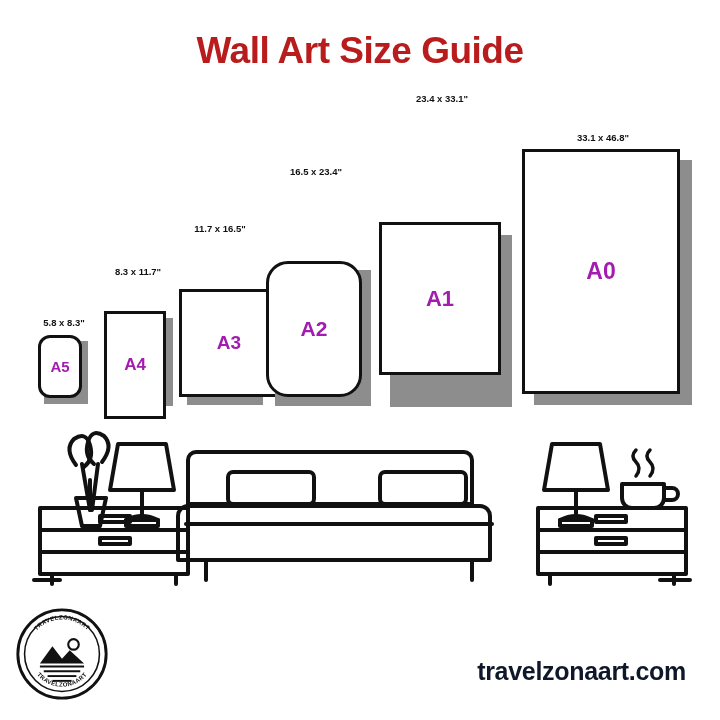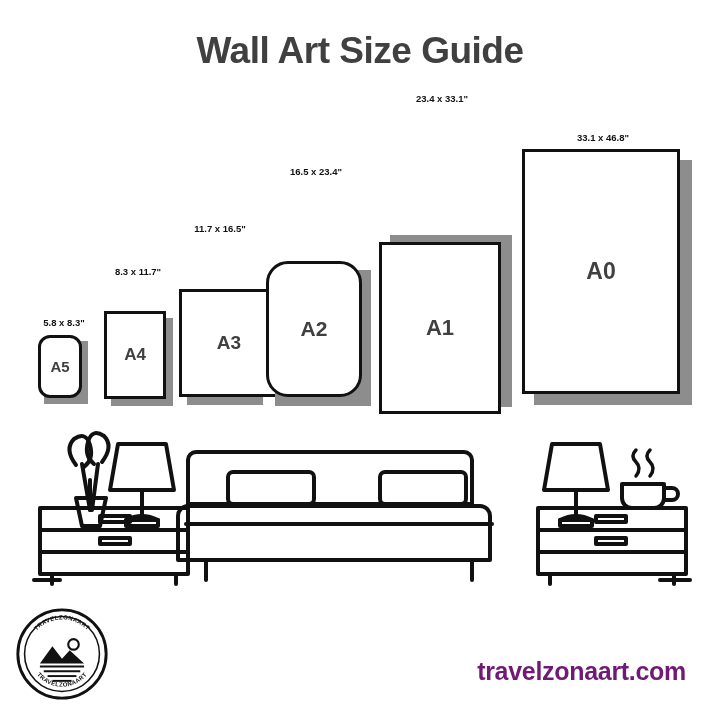--- a/index.html
+++ b/index.html
@@ -24,21 +24,21 @@
   
   #title {
     position: absolute;
     top: 30px;
     left: 0;
     width: 720px;
     text-align: center;
     font-size: 37px;
     font-weight: bold;
     letter-spacing: -0.5px;
-    color: #404040;
+    color: #b91c1c;
   }
 
   
   #frames {
     position: absolute;
     left: 0;
     top: 108px;
     width: 720px;
     height: 300px;
   }
@@ -63,40 +63,40 @@
     position: absolute;
     background: #ffffff;
     border: 3px solid #111111;
     box-sizing: border-box;
     display: flex;
     align-items: center;
     justify-content: center;
   }
   .frame-name {
     font-weight: bold;
-    color: #404040;
+    color: #a21caf;
   }
 
   
   #scene {
     position: absolute;
     left: 0;
     top: 380px;
     width: 720px;
     height: 225px;
   }
 
   
   #footer-url {
     position: absolute;
     right: 34px;
     bottom: 34px;
     font-size: 25px;
     font-weight: bold;
-    color: #701a75;
+    color: #0f172a;
     letter-spacing: -0.3px;
   }
   #logo {
     position: absolute;
     left: 14px;
     bottom: 18px;
     width: 96px;
     height: 96px;
   }
   .logo-text {
@@ -119,21 +119,21 @@
       <div class="dim-label" style="top:-16px;">5.8 x 8.3"</div>
       <div class="frame-shadow" style="left:10px; top:8px; width:44px; height:63px;"></div>
       <div class="frame-box" style="left:4px; top:2px; width:44px; height:63px;border-radius:12px;">
         <span class="frame-name" style="font-size:15px;">A5</span>
       </div>
     </div>
 
     <div class="frame-group" style="left:98px; width:80px; height:100px;">
       <div class="dim-label" style="top:-42px;">8.3 x 11.7"</div>
       <div class="frame-shadow" style="left:13px; top:10px; width:62px; height:88px;"></div>
-      <div class="frame-box" style="left:6px; top:3px; width:62px; height:88px;">
+      <div class="frame-box" style="left:6px; top:3px; width:62px; height:108px;">
         <span class="frame-name" style="font-size:17px;">A4</span>
       </div>
     </div>
 
     <div class="frame-group" style="left:172px; width:96px; height:122px;">
       <div class="dim-label" style="top:-63px;">11.7 x 16.5"</div>
       <div class="frame-shadow" style="left:15px; top:11px; width:76px; height:108px;"></div>
       <div class="frame-box" style="left:7px; top:3px; width:100px; height:108px;">
         <span class="frame-name" style="font-size:19px;">A3</span>
       </div>
@@ -143,21 +143,21 @@
       <div class="dim-label" style="top:-92px;">16.5 x 23.4"</div>
       <div class="frame-shadow" style="left:17px; top:12px; width:96px; height:136px;"></div>
       <div class="frame-box" style="left:8px; top:3px; width:96px; height:136px;border-radius:22px;">
         <span class="frame-name" style="font-size:21px;">A2</span>
       </div>
     </div>
 
     <div class="frame-group" style="left:370px; width:144px; height:186px;">
       <div class="dim-label" style="top:-129px;">23.4 x 33.1"</div>
       <div class="frame-shadow" style="left:20px; top:13px; width:122px; height:172px;"></div>
-      <div class="frame-box" style="left:9px; top:20px; width:122px; height:172px;text-align:right;">
+      <div class="frame-box" style="left:9px; top:0; width:122px; height:153px;text-align:right;">
         <span class="frame-name" style="font-size:22px;">A1</span>
       </div>
     </div>
 
     <div class="frame-group" style="left:512px; width:182px; height:262px;">
       <div class="dim-label" style="top:-14px;">33.1 x 46.8"</div>
       <div class="frame-shadow" style="left:22px; top:14px; width:158px; height:245px;"></div>
       <div class="frame-box" style="left:10px; top:3px; width:158px; height:245px;">
         <span class="frame-name" style="font-size:23px;">A0</span>
       </div>

